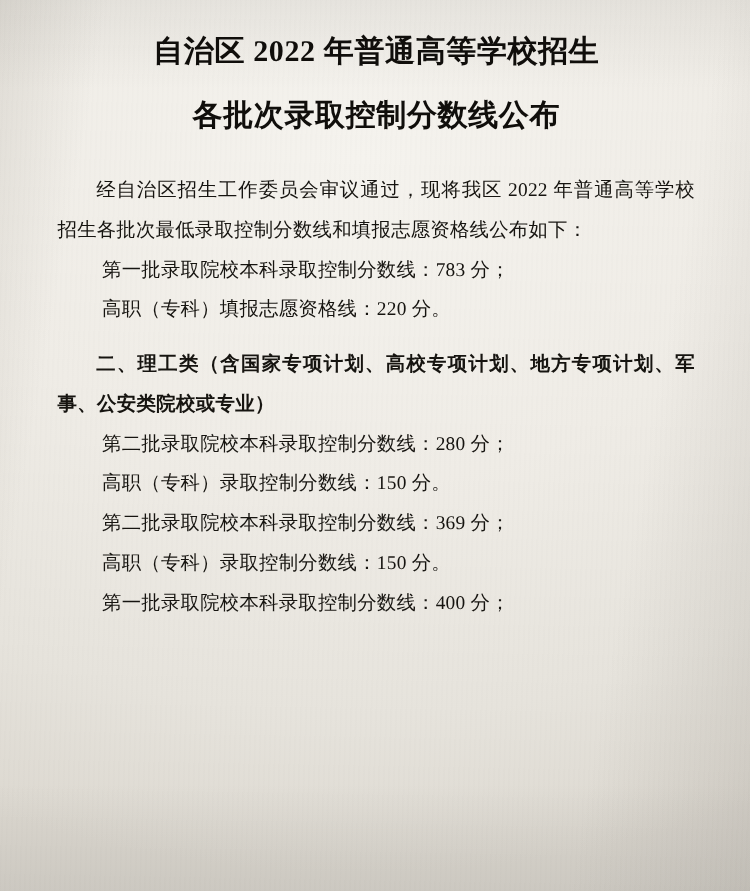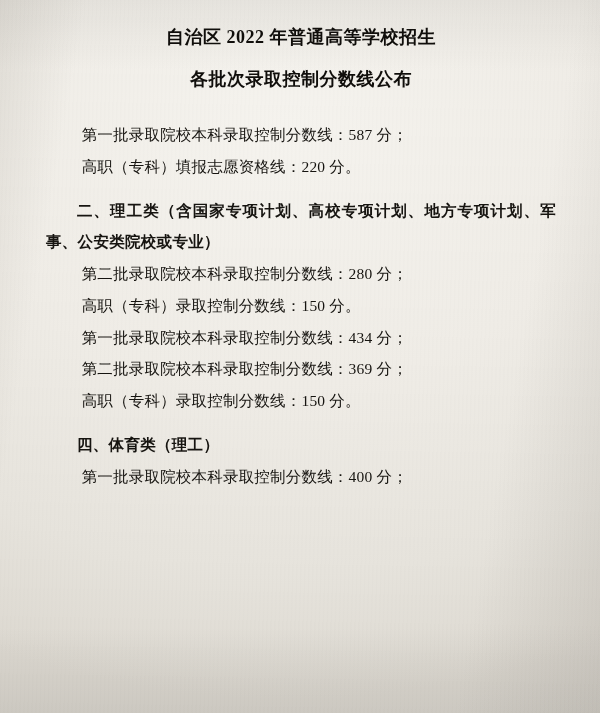--- a/index.html
+++ b/index.html
@@ -42,21 +42,21 @@
   }
   .content {
     position: relative;
     z-index: 3;
     padding: 18px 44px 0 46px;
     color: #15130f;
   }
   .title {
     text-align: center;
     font-weight: bold;
-    font-size: 18px;
+    font-size: 24px;
     line-height: 1.5;
     letter-spacing: 0.5px;
     color: #100e0b;
     margin: 6px 0 0 0;
   }
   .title .t-line { display: block; }
   .title .t-line.second { margin-top: 15px; }
 
   .body-block {
     margin-top: 26px;
@@ -87,30 +87,29 @@
 <div class="page">
   <div class="content">
 
     <div class="title">
       <span class="t-line">自治区 2022 年普通高等学校招生</span>
       <span class="t-line second">各批次录取控制分数线公布</span>
     </div>
 
     <div class="body-block">
 
+      <p class="para">经自治区招生工作委员会审议通过，现将我区 2022 年普通高等学校招生各批次最低录取控制分数线和填报志愿资格线公布如下：</p>
 
-      <p class="item">第一批录取院校本科录取控制分数线：587 分；</p>
+      <p class="item">第一批录取院校本科录取控制分数线：783 分；</p>
       <p class="item">高职（专科）填报志愿资格线：220 分。</p>
 
       <p class="section-head">二、理工类（含国家专项计划、高校专项计划、地方专项计划、军事、公安类院校或专业）</p>
       <p class="item">第二批录取院校本科录取控制分数线：280 分；</p>
       <p class="item">高职（专科）录取控制分数线：150 分。</p>
 
-      <p class="item">第一批录取院校本科录取控制分数线：434 分；</p>
       <p class="item">第二批录取院校本科录取控制分数线：369 分；</p>
       <p class="item">高职（专科）录取控制分数线：150 分。</p>
 
-      <p class="section-head">四、体育类（理工）</p>
       <p class="item">第一批录取院校本科录取控制分数线：400 分；</p>
 
     </div>
   </div>
 </div>
 
 </body></html>

